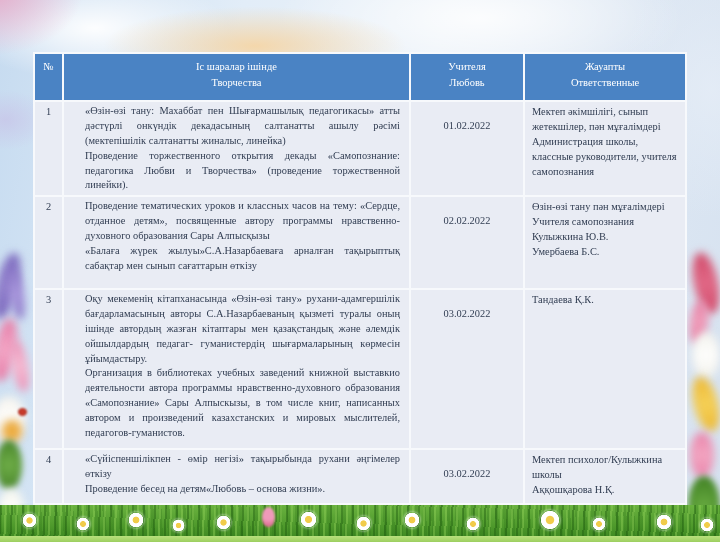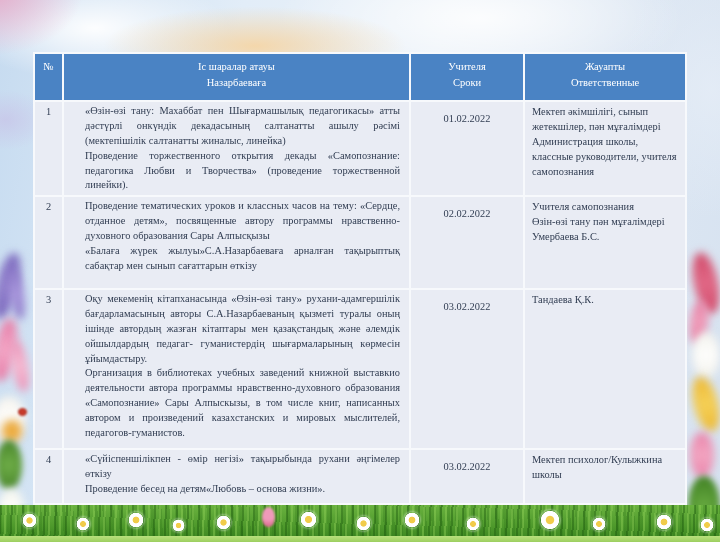--- a/index.html
+++ b/index.html
@@ -42,21 +42,21 @@
     grid-template-rows:46px 93px 91px 158px 53px;
     gap:2px;padding:2px;background:#f7f9fc;}
   .hcell{background:var(--header_bg,#4a83c4);color:var(--header_text,#ffffff);
     display:flex;flex-direction:column;align-items:center;justify-content:flex-start;
     padding-top:5px;font-size:10.5px;line-height:1.55;text-align:center;}
   .cell{background:var(--cell_bg,#e9ecf4);color:var(--body_text,#313d52);
     font-size:10.4px;line-height:1.43;overflow:hidden;box-sizing:border-box;}
   .cell p{margin:0;}
   .num-cell{text-align:center;padding:3px 2px;}
   .event-cell{text-align:justify;padding:2px 9px 2px 21px;}
-  .date-cell{text-align:center;padding-top:10px;}
+  .date-cell{text-align:center;padding-top:17px;}
   .resp-cell{text-align:left;padding:3px 7px;}
 </style>
 </head>
 <body>
 
 <div class="page">
   <div class="sky"></div>
 
   <div>
     <div class="blob" style="left:-4px;top:252px;width:22px;height:68px;background:radial-gradient(circle,#9382cd,#7a68bd);transform:rotate(14deg);"></div>
@@ -97,26 +97,26 @@
     <div class="daisy" style="left:700px;top:13px;width:14px;height:14px;"></div>
   </div>
   <div class="grass-strip"></div>
 
   <div class="table-wrap">
 
     <div class="hcell">
       <span>№</span>
     </div>
     <div class="hcell">
-      <span>Іс шаралар атауы</span>
-      <span>Назарбаеваға</span>
+      <span>Іс шаралар ішінде</span>
+      <span>Творчества</span>
     </div>
     <div class="hcell">
       <span>Учителя</span>
-      <span>Сроки</span>
+      <span>Любовь</span>
     </div>
     <div class="hcell">
       <span>Жауапты</span>
       <span>Ответственные</span>
     </div>
 
     <div class="cell num-cell"><span>1</span></div>
     <div class="cell event-cell">
       <p>«Өзін-өзі тану: Махаббат пен Шығармашылық педагогикасы» атты дәстүрлі онкүндік декадасының салтанатты ашылу рәсімі (мектепішілік салтанатты жиналыс, линейка)</p>
       <p>Проведение торжественного открытия декады «Самопознание: педагогика Любви и Творчества» (проведение торжественной линейки).</p>
@@ -127,22 +127,23 @@
       <p>Администрация школы, классные руководители, учителя самопознания</p>
     </div>
 
     <div class="cell num-cell"><span>2</span></div>
     <div class="cell event-cell">
       <p>Проведение тематических уроков и классных часов на тему: «Сердце, отданное детям», посвященные автору программы нравственно-духовного образования Сары Алпысқызы</p>
       <p>«Балаға жүрек жылуы»С.А.Назарбаеваға арналған тақырыптық сабақтар мен сынып сағаттарын өткізу</p>
     </div>
     <div class="cell date-cell"><span>02.02.2022</span></div>
     <div class="cell resp-cell">
+      <p>Өзін-өзі тану пән мұғалімдері</p>
       <p>Учителя самопознания</p>
-      <p>Өзін-өзі тану пән мұғалімдері</p>
+      <p>Кулыжкина Ю.В.</p>
       <p>Умербаева Б.С.</p>
     </div>
 
     <div class="cell num-cell"><span>3</span></div>
     <div class="cell event-cell">
       <p>Оқу мекеменің кітапханасында «Өзін-өзі тану» рухани-адамгершілік бағдарламасының авторы С.А.Назарбаеваның қызметі туралы оның ішінде автордың жазған кітаптары мен қазақстандық және әлемдік ойшылдардың педагаг- гуманистердің шығармаларының көрмесін ұйымдастыру.</p>
       <p>Организация в библиотеках учебных заведений книжной выставкио деятельности автора программы нравственно-духовного образования «Самопознание» Сары Алпыскызы, в том числе книг, написанных автором и произведений казахстанских и мировых мыслителей, педагогов-гуманистов.</p>
     </div>
     <div class="cell date-cell"><span>03.02.2022</span></div>
     <div class="cell resp-cell">
@@ -150,15 +151,16 @@
     </div>
 
     <div class="cell num-cell"><span>4</span></div>
     <div class="cell event-cell">
       <p>«Сүйіспеншілікпен - өмір негізі» тақырыбында рухани әңгімелер өткізу</p>
       <p>Проведение бесед на детям«Любовь – основа жизни».</p>
     </div>
     <div class="cell date-cell"><span>03.02.2022</span></div>
     <div class="cell resp-cell">
       <p>Мектеп психолог/Кулыжкина школы</p>
+      <p>Аққошқарова Н.Қ.</p>
     </div>
   </div>
 </div>
 
 </body></html>

